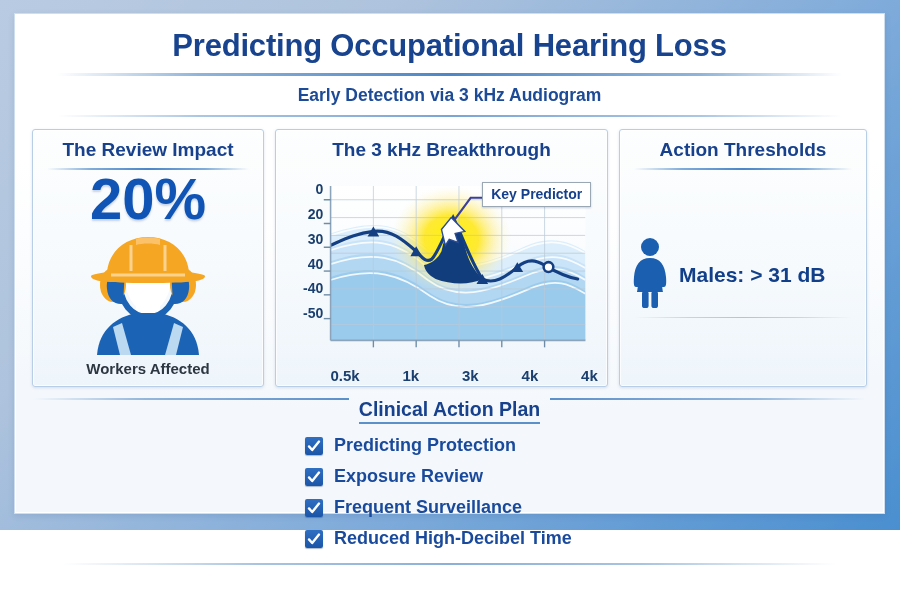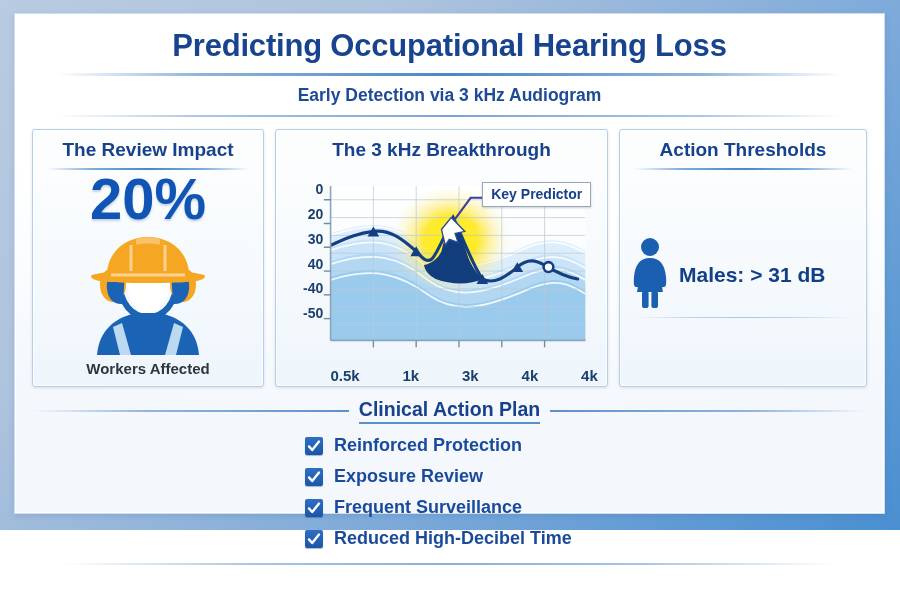--- a/index.html
+++ b/index.html
@@ -101,21 +101,21 @@
     height:1px;margin:0 4px;
     background:linear-gradient(90deg,rgba(150,180,215,0) 0%,#c3d5e8 25%,#aec5de 50%,#c3d5e8 75%,rgba(150,180,215,0) 100%);
   }
   .thresh-label{font-weight:bold;font-size:21px;white-space:nowrap;}
   .thresh-label.male{color:#123f89;}
   .thresh-label.female{color:#d72b50;}
 
   
   #plan{margin:11px 2px 0 2px;}
   .plan-head{
-    display:flex;align-items:center;gap:10px;justify-content:center;margin-top:10px;
+    display:flex;align-items:flex-start;gap:10px;justify-content:center;margin-top:10px;
   }
   .plan-head .seg{
     height:2px;flex:1 1 auto;
     background:linear-gradient(90deg,rgba(150,185,225,0) 0%,#93b6db 35%,#5c90ca 100%);
   }
   .plan-head .seg.r{background:linear-gradient(270deg,rgba(150,185,225,0) 0%,#93b6db 35%,#5c90ca 100%);}
   .plan-title{
     color:#17418c;font-weight:bold;font-size:19.5px;white-space:nowrap;
     border-bottom:2px solid #5c90ca;padding-bottom:1px;
   }
@@ -346,21 +346,21 @@
           <span class="seg r"></span>
         </div>
 
         <ul class="plan-list">
           <li class="plan-item">
             <span class="chk">
               <svg width="14" height="14" viewBox="0 0 14 14">
                   <path d="M2 7.4 L5.2 11 L12 2.6" fill="none" stroke="#ffffff" stroke-width="2.4" stroke-linecap="round" stroke-linejoin="round"></path>
                 </svg>
             </span>
-            <span class="plan-text">Reinforced Protection</span>
+            <span class="plan-text">Predicting Protection</span>
           </li>
           <li class="plan-item">
             <span class="chk">
               <svg width="14" height="14" viewBox="0 0 14 14">
                   <path d="M2 7.4 L5.2 11 L12 2.6" fill="none" stroke="#ffffff" stroke-width="2.4" stroke-linecap="round" stroke-linejoin="round"></path>
                 </svg>
             </span>
             <span class="plan-text">Exposure Review</span>
           </li>
           <li class="plan-item">

